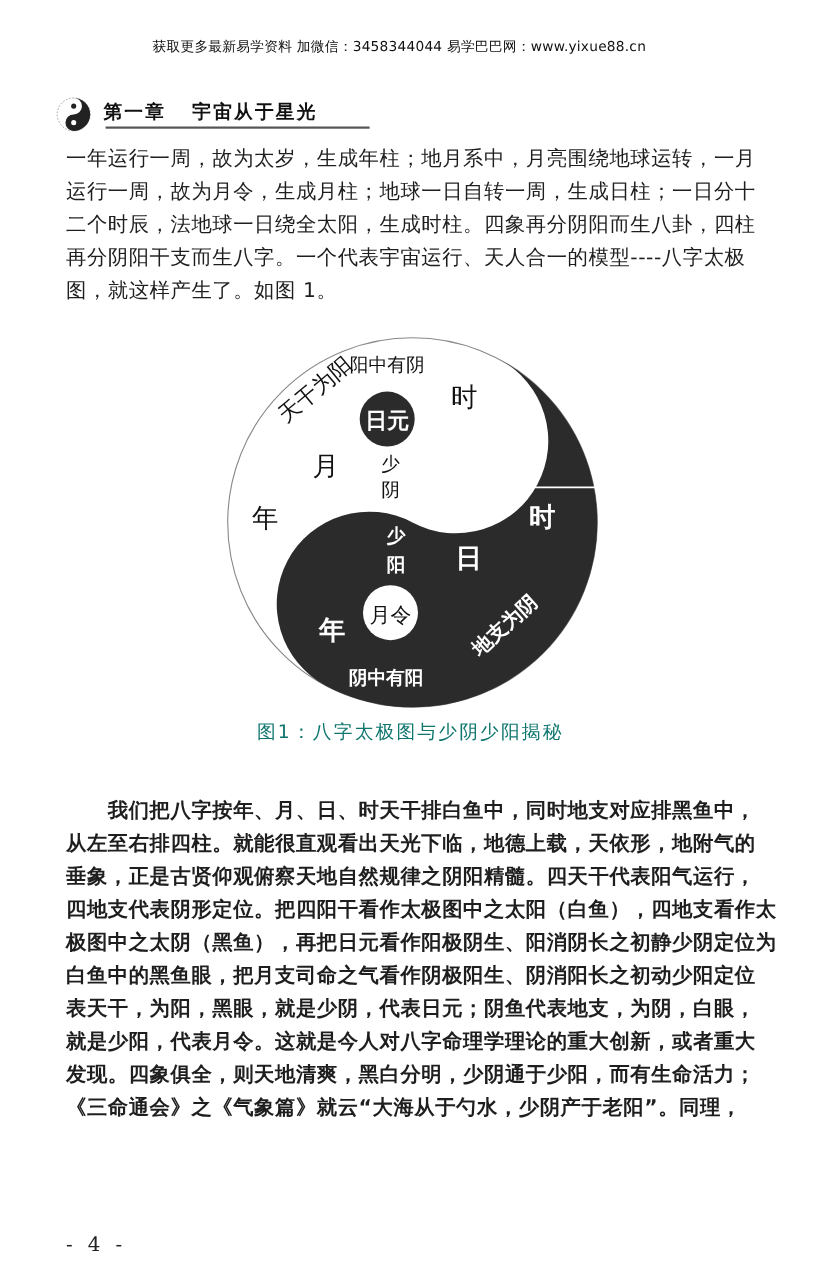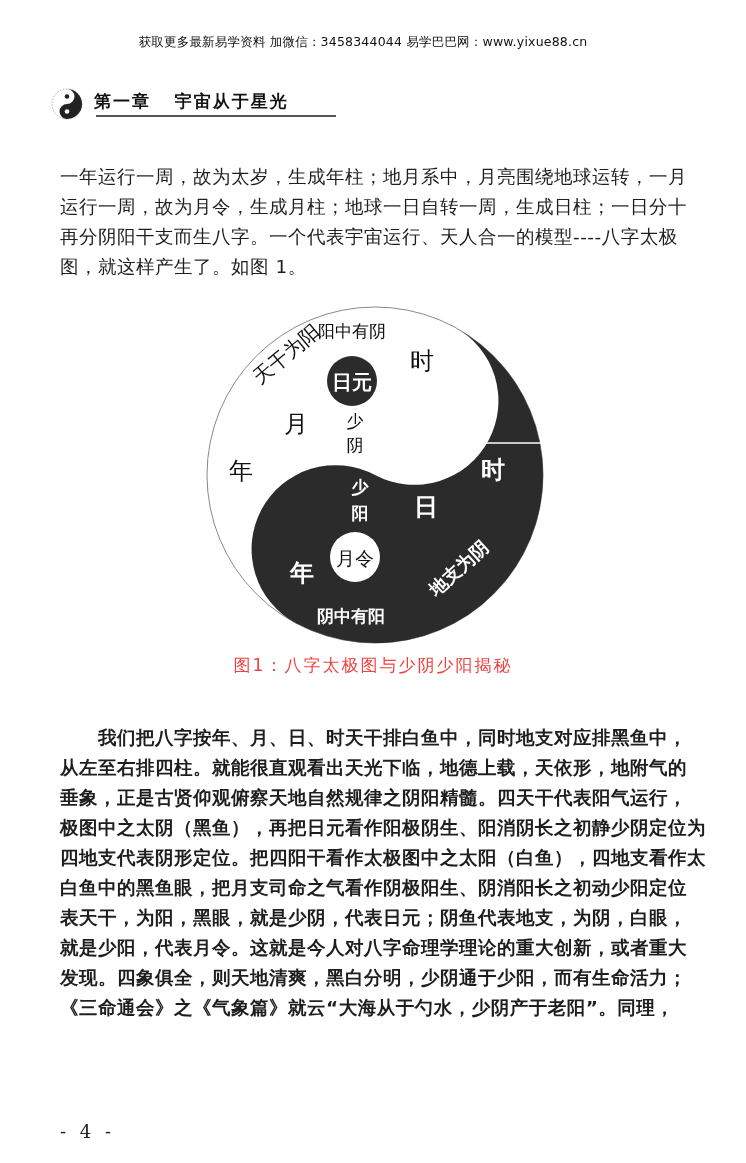--- a/index.html
+++ b/index.html
@@ -25,21 +25,21 @@
     }
     .para {
       position: absolute; left: 60px; width: 630px;
       font-size: 18.5px; line-height: 30px; letter-spacing: 0.5px;
       font-family: "DejaVu Sans", sans-serif; font-weight: normal; color: #1e1e1e;
     }
     .para .line { display: block; white-space: nowrap; height: 30px; }
     .figure { position: absolute; left: 200px; top: 285px; width: 350px; height: 365px; }
     .caption {
       position: absolute; top: 654px; left: 0; width: 746px; text-align: center;
-      font-family: "DejaVu Sans", sans-serif; font-size: 17px; letter-spacing: 2px; color: #ef4444;
+      font-family: "DejaVu Sans", sans-serif; font-size: 17px; letter-spacing: 2px; color: #0f766e;
     }
     .page-number {
       position: absolute; top: 1121px; left: 60px; font-size: 18px;
       font-family: "DejaVu Serif", serif; color: #222; letter-spacing: 4px;
     }
     svg text { font-family: "DejaVu Sans", sans-serif; }
   </style>
 </head>
 <body>
 
@@ -49,23 +49,24 @@
   <svg class="yy-icon" viewBox="0 0 34 36">
     <circle cx="17" cy="18" r="15" fill="#fff" stroke="#999" stroke-width="0.8" stroke-dasharray="1.5 1.5"></circle>
     <path d="M17 3 A15 15 0 0 1 17 33 A7.5 7.5 0 0 1 17 18 A7.5 7.5 0 0 0 17 3 Z" fill="#222"></path>
     <circle cx="17" cy="10.5" r="2.3" fill="#222"></circle>
     <circle cx="17" cy="25.5" r="2.3" fill="#fff"></circle>
   </svg>
   <div class="chap-title">第一章   宇宙从于星光</div>
   <div class="chap-rule"></div>
 </div>
 
-<div class="para" style="top:130px;margin-top:32px;">
+<div class="para" style="top:130px;">
   <span class="line">一年运行一周，故为太岁，生成年柱；地月系中，月亮围绕地球运转，一月</span>
   <span class="line">运行一周，故为月令，生成月柱；地球一日自转一周，生成日柱；一日分十</span>
+  <span class="line">二个时辰，法地球一日绕全太阳，生成时柱。四象再分阴阳而生八卦，四柱</span>
   <span class="line">再分阴阳干支而生八字。一个代表宇宙运行、天人合一的模型----八字太极</span>
   <span class="line">图，就这样产生了。如图 1。</span>
 </div>
 
 <svg class="figure" viewBox="0 0 350 365">
 
   <circle cx="175" cy="190" r="168" fill="#ffffff" stroke="#888" stroke-width="1"></circle>
 
   <path d="M175 22 A168 168 0 0 1 175 358 A84 84 0 0 1 175 190 A84 84 0 0 0 175 22 Z" fill="#2b2b2b" transform="rotate(28 175 190)"></path>
 
@@ -93,22 +94,22 @@
   <text x="117" y="337" font-size="17" font-weight="bold" fill="#fff">阴中有阳</text>
   <text x="236" y="312" font-size="18" font-weight="bold" fill="#fff" transform="rotate(-42 236 312)">地支为阴</text>
 </svg>
 
 <div class="caption">图1：八字太极图与少阴少阳揭秘</div>
 
 <div class="para" style="top:723px;font-weight:bold;">
   <span class="line">　　我们把八字按年、月、日、时天干排白鱼中，同时地支对应排黑鱼中，</span>
   <span class="line">从左至右排四柱。就能很直观看出天光下临，地德上载，天依形，地附气的</span>
   <span class="line">垂象，正是古贤仰观俯察天地自然规律之阴阳精髓。四天干代表阳气运行，</span>
+  <span class="line">四地支代表阴形定位。把四阳干看作太极图中之太阳（白鱼），四地支看作太</span>
   <span class="line">极图中之太阴（黑鱼），再把日元看作阳极阴生、阳消阴长之初静少阴定位为</span>
-  <span class="line">四地支代表阴形定位。把四阳干看作太极图中之太阳（白鱼），四地支看作太</span>
   <span class="line">白鱼中的黑鱼眼，把月支司命之气看作阴极阳生、阴消阳长之初动少阳定位</span>
   <span class="line">表天干，为阳，黑眼，就是少阴，代表日元；阴鱼代表地支，为阴，白眼，</span>
   <span class="line">就是少阳，代表月令。这就是今人对八字命理学理论的重大创新，或者重大</span>
   <span class="line">发现。四象俱全，则天地清爽，黑白分明，少阴通于少阳，而有生命活力；</span>
   <span class="line">《三命通会》之《气象篇》就云“大海从于勺水，少阴产于老阳”。同理，</span>
 </div>
 
 <div class="page-number">- 4 -</div>
 
 </body></html>

